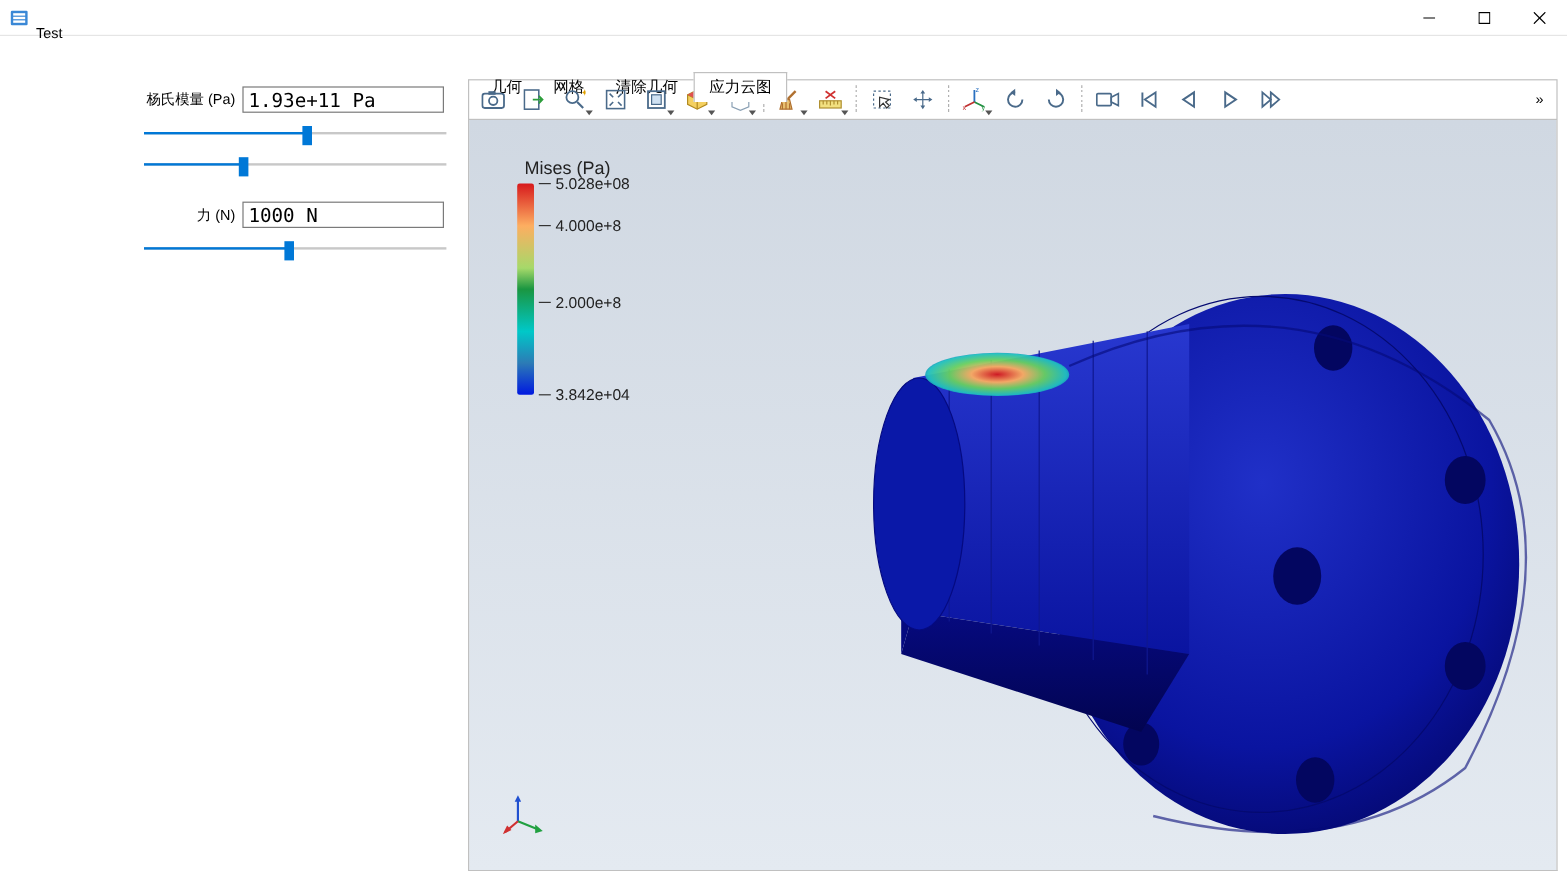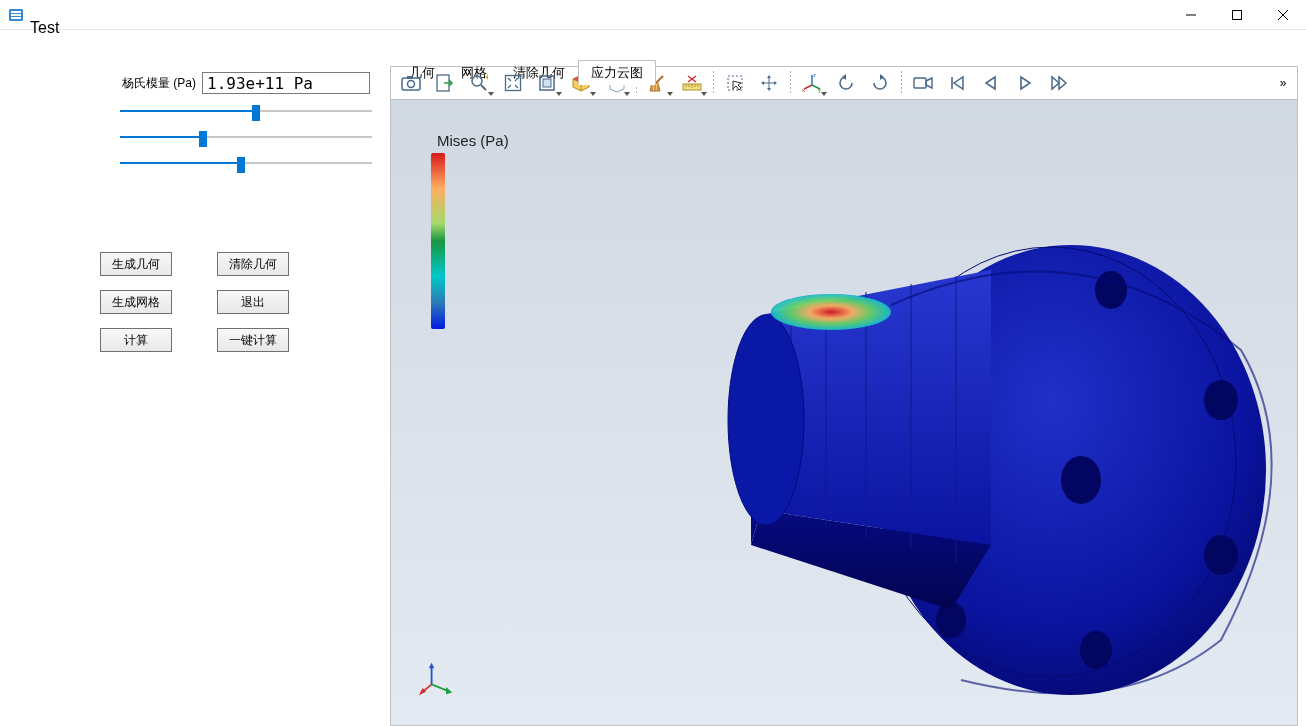--- a/index.html
+++ b/index.html
@@ -20,21 +20,21 @@
     align-items: center;
     padding: 0 0 0 8px;
     border-bottom: 1px solid #e5e5e5;
   }
   .titlebar .app-icon {
     width: 16px; height: 16px;
     margin-right: 6px;
   }
   .titlebar .title {
     flex: 0 0 auto;
-    font-size: 16px;
+    font-size: 12px;
     margin-top: 27px;
   }
   .titlebar .spacer { flex: 1; }
   .win-btn {
     width: 46px; height: 30px;
     display: flex; align-items: center; justify-content: center;
     font-size: 10px;
   }
   .win-btn svg { display: block; }
   .content {
@@ -285,34 +285,30 @@
       <div class="slider-fill" id="fill-y" style="width: 54%;"></div>
       <div class="slider-thumb" id="thumb-y" style="left: 54%;"></div>
     </div>
 
     <div class="slider">
       <div class="slider-track"></div>
       <div class="slider-fill" id="fill-p" style="width: 33%;"></div>
       <div class="slider-thumb" id="thumb-p" style="left: 33%;"></div>
     </div>
 
+    <div class="param-row">
+      <span class="param-label">力 (N)</span>
+      <input class="param-input" value="1000 N" style="">
+    </div>
     <div class="slider">
       <div class="slider-track"></div>
       <div class="slider-fill" id="fill-f" style="width: 48%;"></div>
       <div class="slider-thumb" id="thumb-f" style="left: 48%;"></div>
     </div>
 
-    <div class="button-grid">
-      <button class="btn">生成几何</button>
-      <button class="btn">清除几何</button>
-      <button class="btn">生成网格</button>
-      <button class="btn">退出</button>
-      <button class="btn">计算</button>
-      <button class="btn">一键计算</button>
-    </div>
   </div>
 
   <div class="right-panel">
     <div class="tabs">
       <div class="tab">几何</div>
       <div class="tab">网格</div>
       <div class="tab">清除几何</div>
       <div class="tab active">应力云图</div>
     </div>
 
@@ -463,20 +459,26 @@
       <div class="tool-spacer"></div>
       <div class="overflow">»</div>
     </div>
 
     <div class="viewport">
 
       <div class="legend">
         <div class="legend-title">Mises (Pa)</div>
         <div class="legend-body">
           <div class="legend-bar"></div>
+          <div class="legend-ticks" id="legend-ticks">
+              <div class="legend-tick" style="top: 0%;">5.028e+08</div>
+              <div class="legend-tick" style="top: 20%;">4.000e+8</div>
+              <div class="legend-tick" style="top: 56%;">2.000e+8</div>
+              <div class="legend-tick" style="top: 100%;">3.842e+04</div>
+            </div>
         </div>
       </div>
 
       <svg width="820" height="560" style="position:absolute;left:130px;top:40px">
         <defs>
           <radialGradient id="flangeG" cx="45%" cy="35%" r="70%">
             <stop offset="0%" stop-color="#2030c8"></stop>
             <stop offset="70%" stop-color="#0a14a0"></stop>
             <stop offset="100%" stop-color="#040870"></stop>
           </radialGradient>

